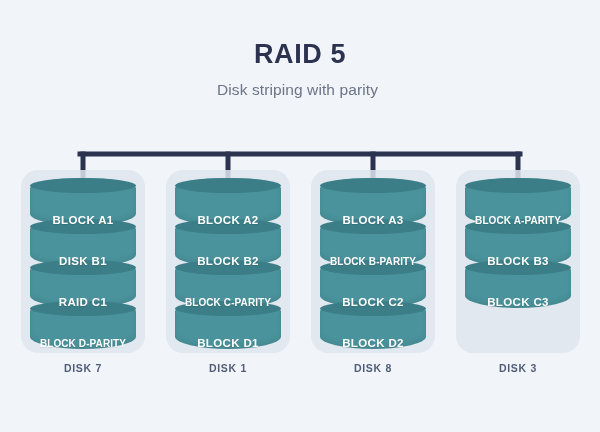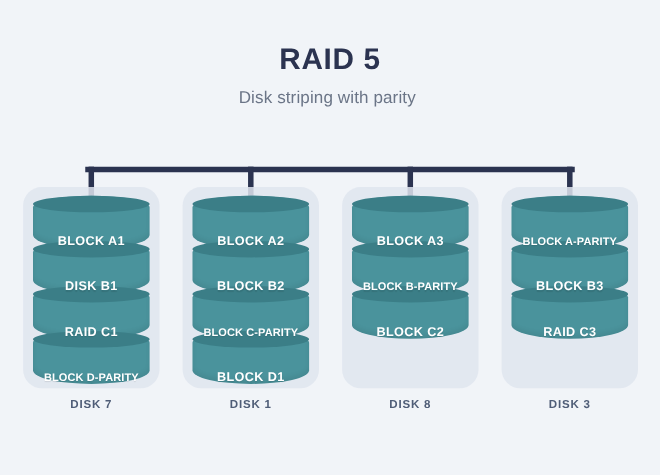--- a/index.html
+++ b/index.html
@@ -211,34 +211,37 @@
       <div class="platters">
         <div class="platter platter-0">
           <span class="platter-label">BLOCK A3</span>
         </div>
         <div class="platter platter-1">
           <span class="platter-label long">BLOCK B-PARITY</span>
         </div>
         <div class="platter platter-2">
           <span class="platter-label">BLOCK C2</span>
         </div>
+        <div class="platter platter-3">
+          <span class="platter-label">BLOCK D2</span>
+        </div>
       </div>
       <div class="disk-name">DISK 8</div>
     </div>
 
     <div class="disk disk-3">
       <div class="disk-shell"></div>
       <div class="platters">
         <div class="platter platter-0">
           <span class="platter-label long">BLOCK A-PARITY</span>
         </div>
         <div class="platter platter-1">
           <span class="platter-label">BLOCK B3</span>
         </div>
         <div class="platter platter-2">
-          <span class="platter-label">RAID C3</span>
+          <span class="platter-label">BLOCK C3</span>
         </div>
       </div>
       <div class="disk-name">DISK 3</div>
     </div>
 
   </div>
 </div>
 
 </body></html>

